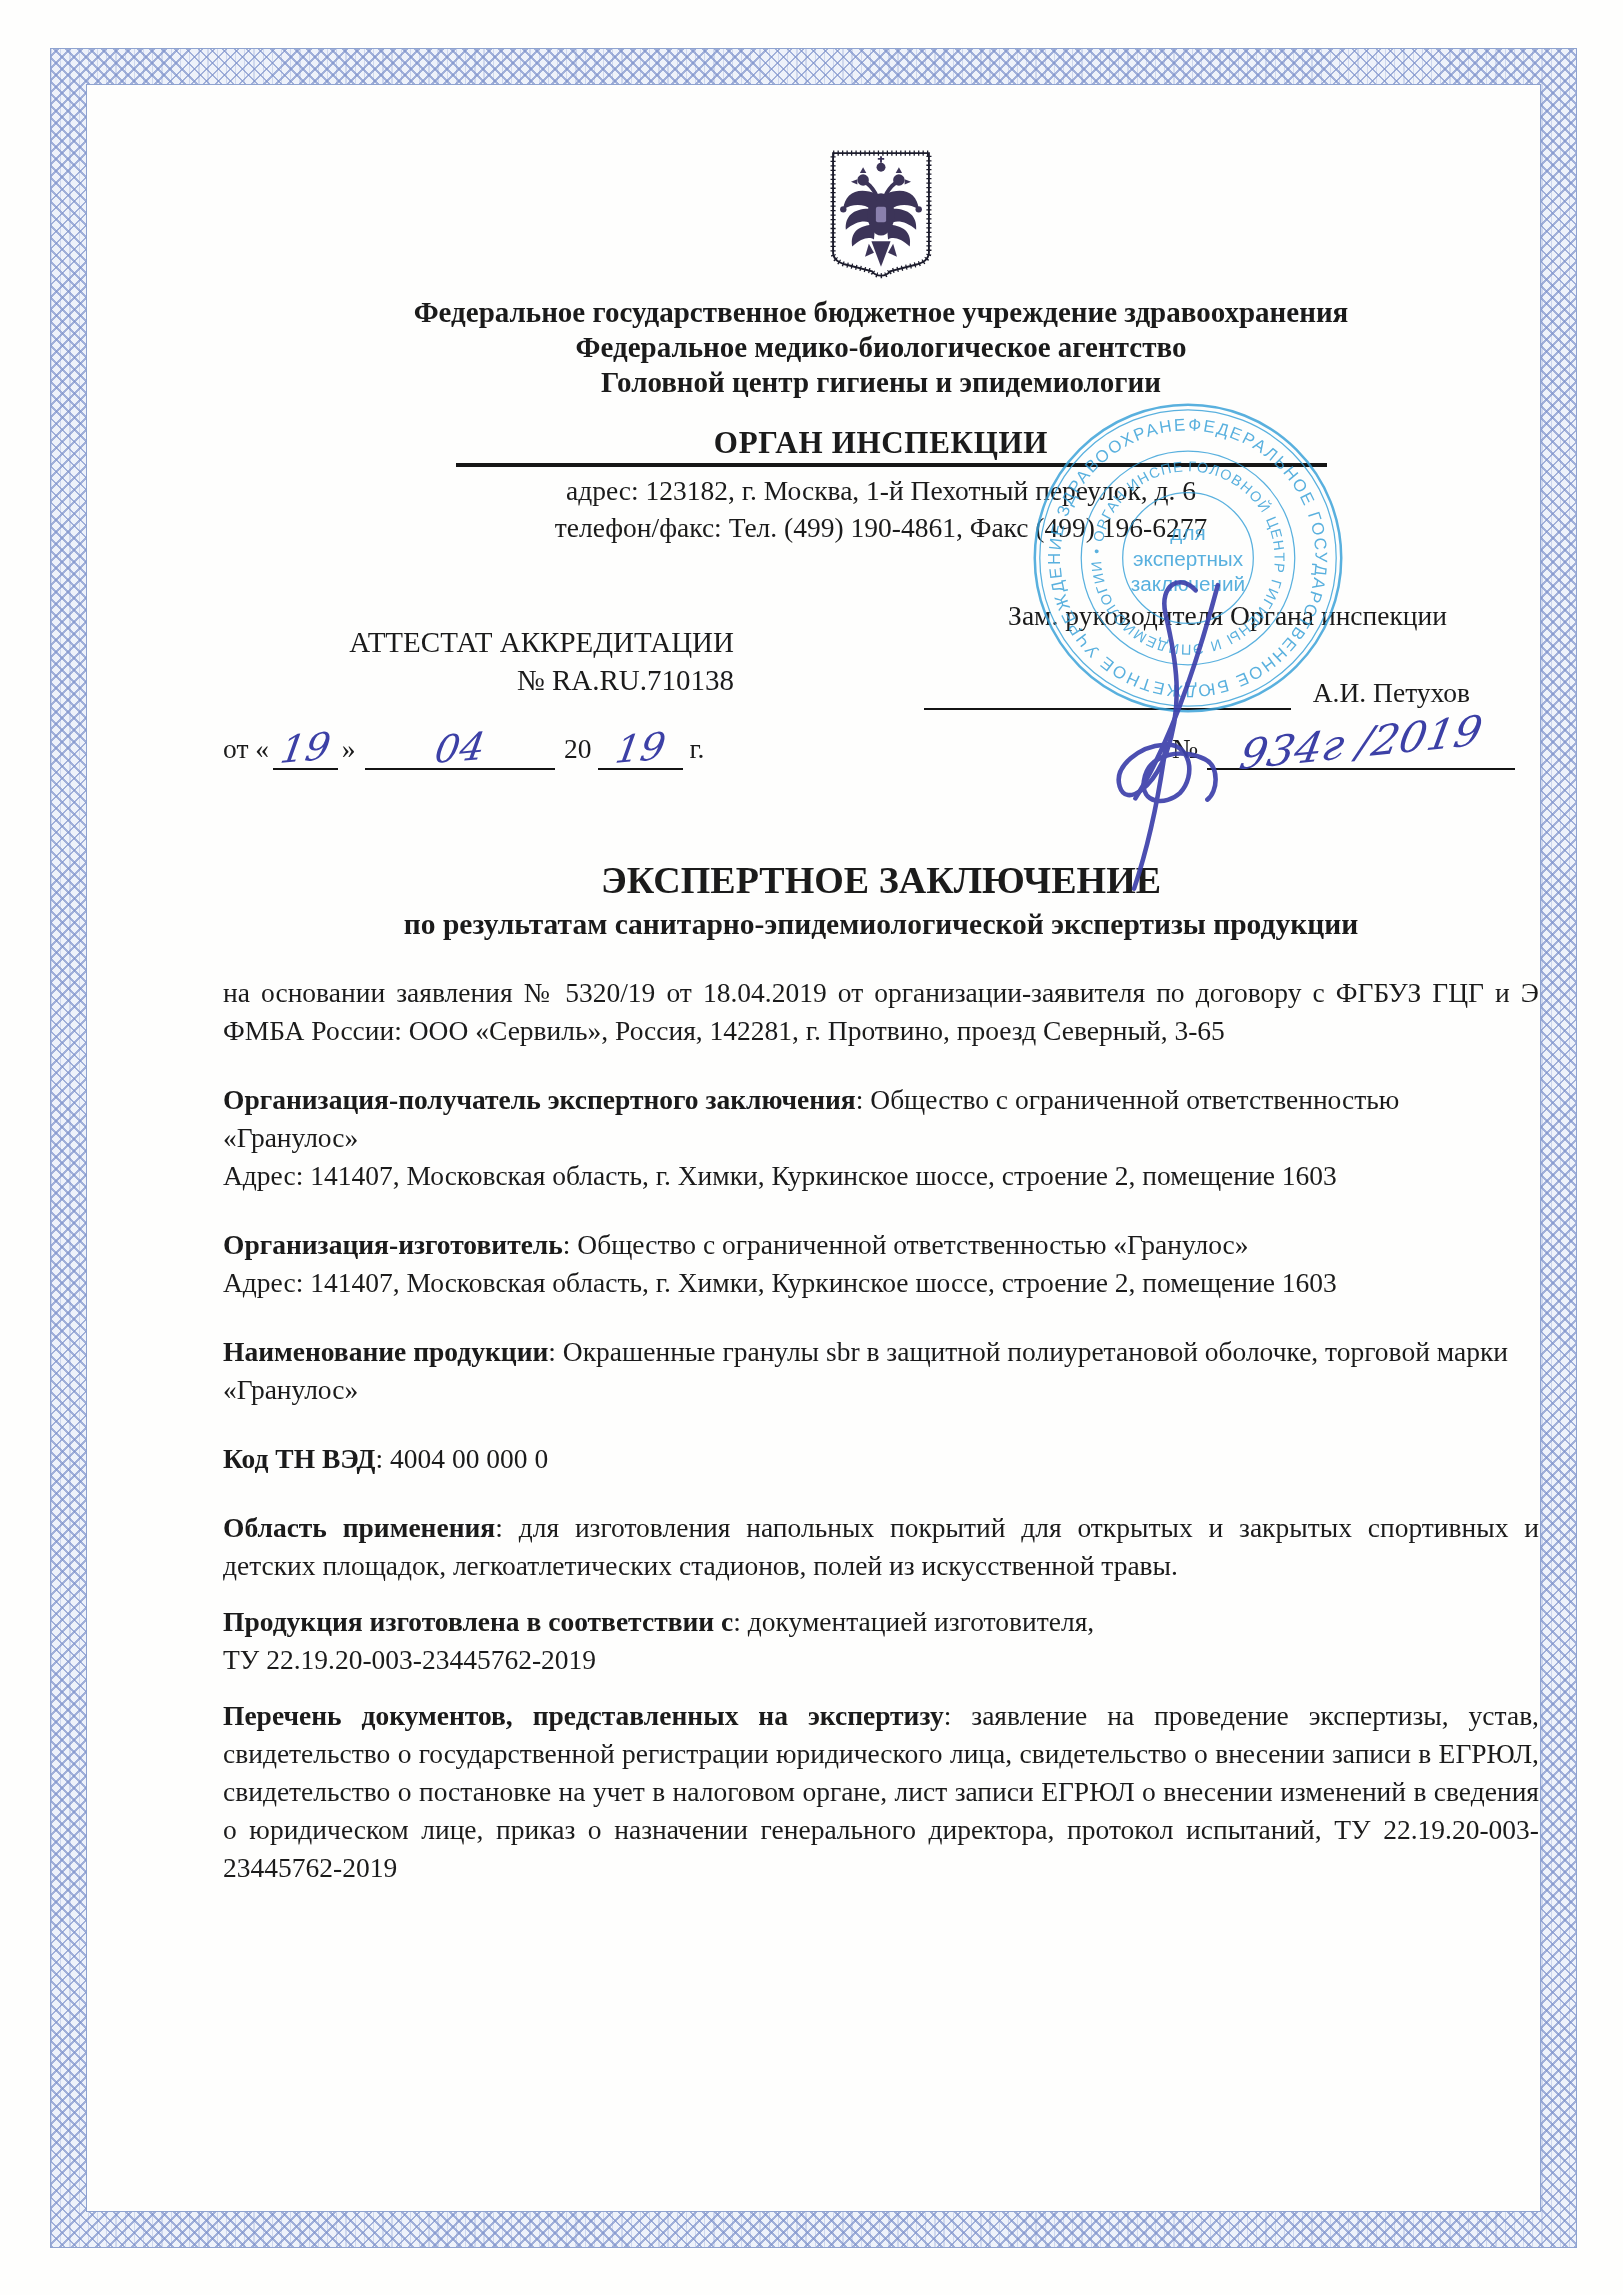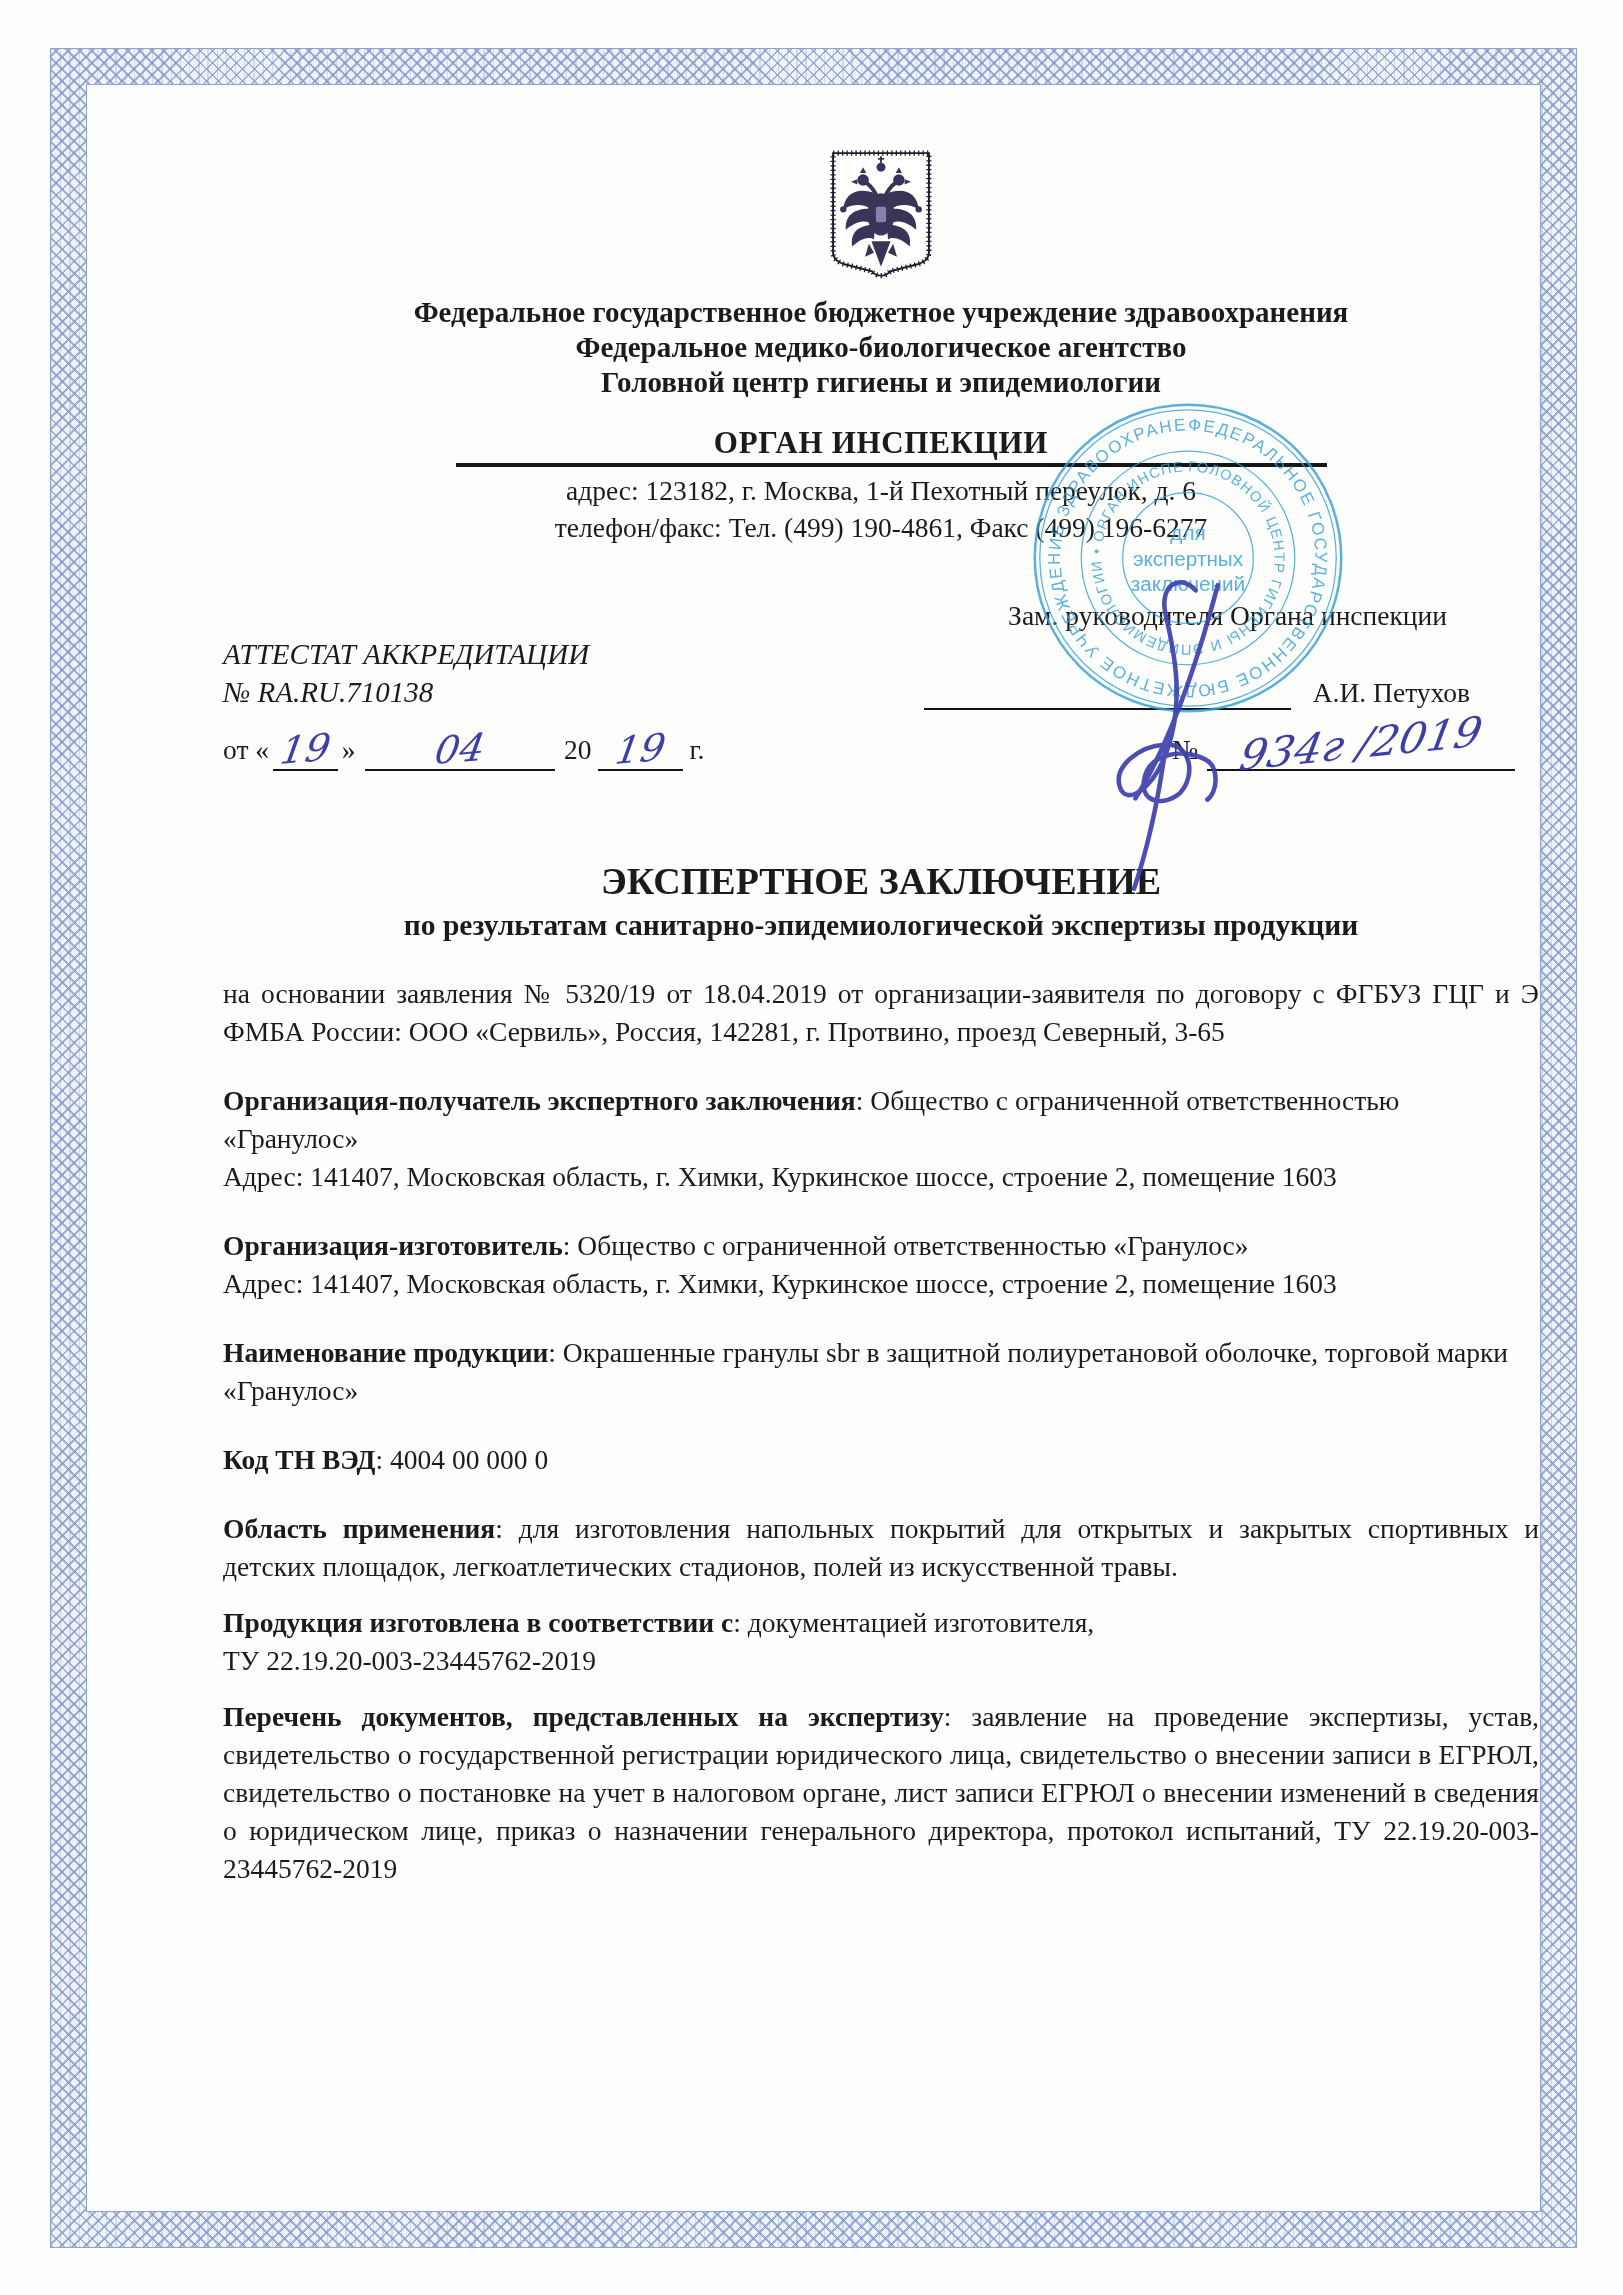--- a/index.html
+++ b/index.html
@@ -27,21 +27,21 @@
 
   .emblem-wrap{ margin-top:148px; text-align:center; height:134px; }
   .emblem{ width:110px; height:131px; }
 
   .org-lines{ margin-top:13px; text-align:center; font-weight:bold; font-size:29px; line-height:35px; }
   .dept{ margin-top:26px; text-align:center; font-weight:bold; font-size:31px; line-height:34px; letter-spacing:0.7px; }
   .dept-rule{ width:871px; margin-left:233px; margin-top:2.6px; border-top:4.6px solid #161616; }
   .addr-block{ margin-top:5.2px; text-align:center; font-size:27.5px; line-height:37px; }
 
   .row-two{ display:flex; justify-content:space-between; margin-top:43px; }
-  .accred{ width:511px; text-align:left; font-size:29px; line-height:38px; margin-top:46px;font-style:italic; }
+  .accred{ width:511px; text-align:right; font-size:29px; line-height:38px; margin-top:34px; }
   .approval{ width:628px; font-size:27.5px; }
   .approve-title{ text-align:right; padding-right:117px; line-height:33px; }
   .approve-role{ text-align:right; padding-right:92px; margin-top:7.9px; line-height:37px; }
   .sig-row{ margin-top:42px; display:flex; justify-content:flex-end; align-items:flex-end; padding-right:69px; line-height:34px; }
   .sig-line{ display:inline-block; width:367px; border-bottom:2.6px solid #141414; height:31px; }
   .approve-name{ margin-left:22px; white-space:nowrap; }
   .seal-note{ text-align:right; padding-right:5.2px; margin-top:6.5px; line-height:34px; }
 
   .row-docmeta{ display:flex; justify-content:space-between; align-items:flex-end; margin-top:18.3px; padding-right:23.6px; }
   .date-line{ white-space:nowrap; line-height:42px; }

